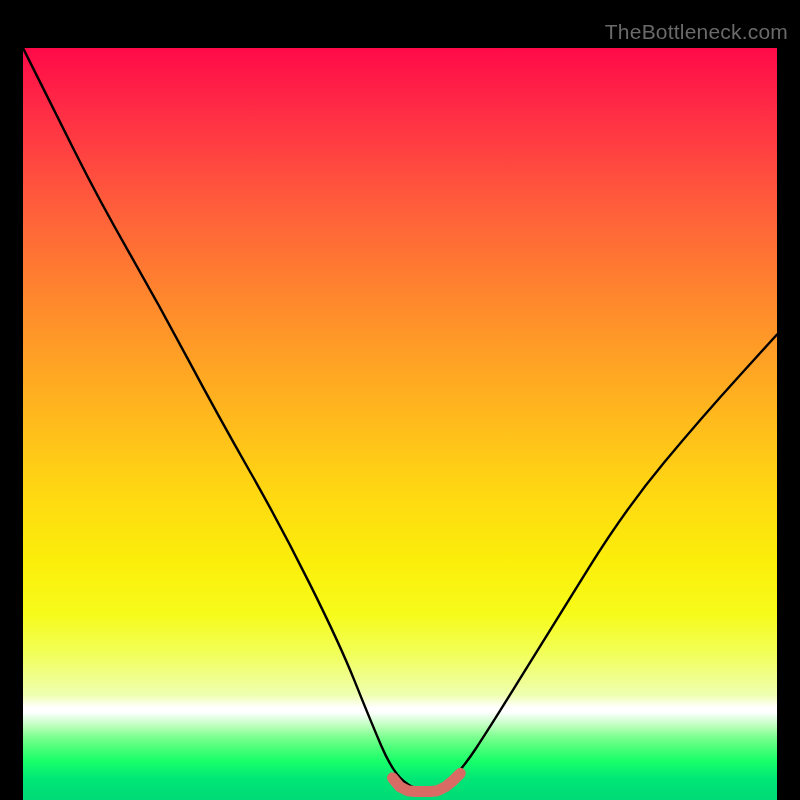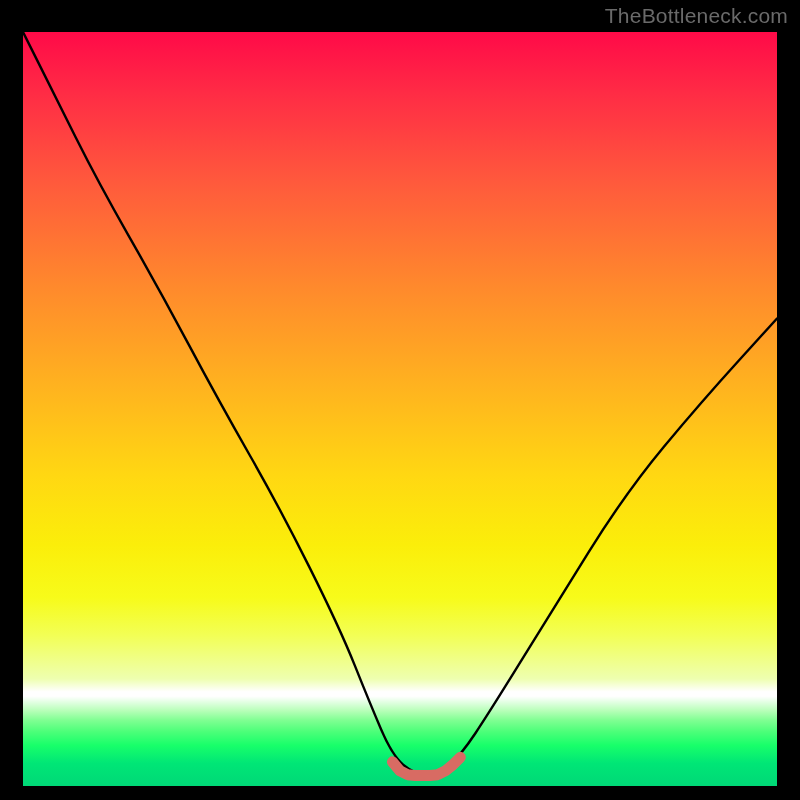--- a/index.html
+++ b/index.html
@@ -9,20 +9,21 @@
     height: 800px;
     background: #000;
     overflow: hidden;
     font-family: Arial, Helvetica, sans-serif;
   }
   .frame {
     position: relative;
     width: 800px;
     height: 772px;
     background: #000;
+    margin-top: 16px;
   }
   .watermark {
     position: absolute;
     top: 4px;
     right: 12px;
     color: #6a6a6a;
     font-size: 21px;
     font-weight: 400;
     letter-spacing: 0.2px;
     z-index: 10;

